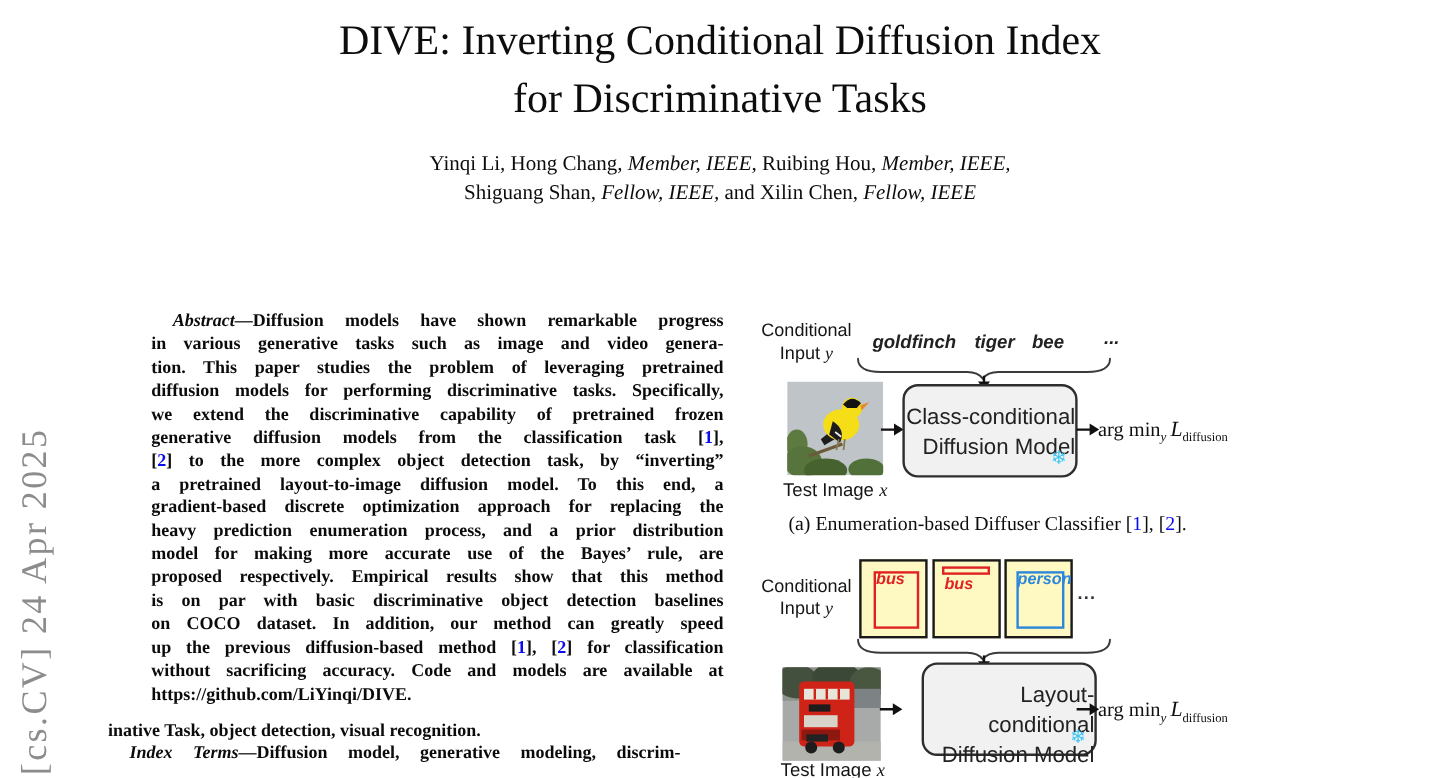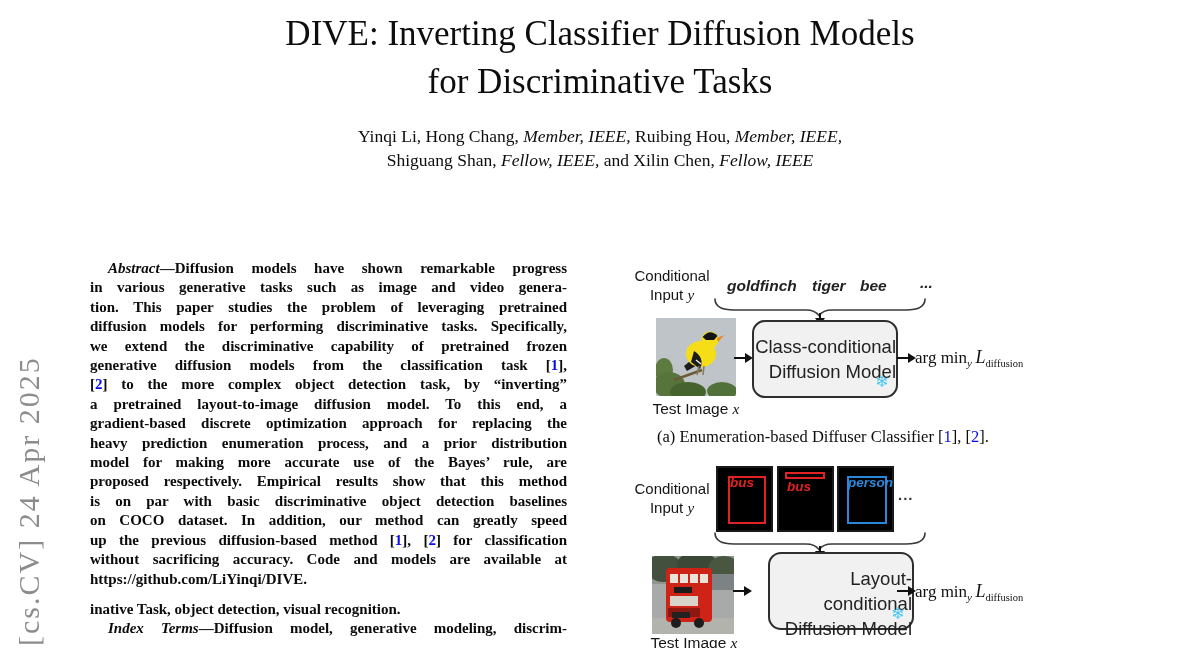--- a/index.html
+++ b/index.html
@@ -15,21 +15,21 @@
   
   .title { position:absolute; top:10px; left:0; width:1200px; text-align:center;
            font-size:35px; line-height:48px; color:#0d0d0d; }
   .authors { position:absolute; top:124px; left:0; width:1200px; text-align:center;
              font-size:17.5px; line-height:24px; color:#0d0d0d; }
   .i { font-style:italic; }
 
   
   .abstract, .index-terms { position:absolute; left:90px; width:477px;
         font-weight:bold; font-size:15px; line-height:19.4px; color:#0b0b0b; }
-  .abstract { top:259px; }
+  .abstract { top:259px;margin-left:36px; }
   .index-terms { top:600px; }
   .al { text-align:justify; text-align-last:justify; white-space:nowrap; }
   .al.first { text-indent:18px; }
   .al.left { text-align-last:left; }
   .lead { font-style:italic; }
   .cite { color:#0b0bf0; }
   .condlab { position:absolute; width:88px; text-align:center;
              font-family:"Liberation Sans", sans-serif; font-size:15px;
              line-height:19px; color:#151515; }
   .math { font-family:"Liberation Serif", serif; font-style:italic; }
@@ -46,40 +46,40 @@
   .snow { position:absolute; right:7px; bottom:2px; font-size:16px; color:#41c6f3;
           font-family:"DejaVu Sans", sans-serif; }
   .formula { position:absolute; font-size:17px; color:#111; white-space:nowrap; }
   .formula sub { font-size:11px; }
   .formula .lsym { font-style:italic; font-size:18px; }
   .formula .lsub { font-size:10.5px; font-style:normal; }
   .caption { position:absolute; left:618px; top:427px; width:410px; text-align:center;
              font-size:16.5px; color:#0d0d0d; }
 
   
-  .laybox { position:absolute; top:466px; width:57px; height:66px; background:#000000;
+  .laybox { position:absolute; top:466px; width:57px; height:66px; background:#fef9c3;
             border:2px solid #1a1a1a; }
   .bb { position:absolute; border-style:solid; }
   .bblabel { position:absolute; font-family:"Liberation Sans", sans-serif;
              font-style:italic; font-weight:bold; font-size:13.5px; line-height:14px;
              white-space:nowrap; }
   .red  { border-color:#e02222; color:#e02222; }
   .blue { border-color:#2e86d9; color:#2e86d9; }
   .dots { position:absolute; font-family:"Liberation Sans", sans-serif;
           font-weight:bold; font-size:15px; color:#333; letter-spacing:1px; }
 </style>
 </head>
 <body>
 
 <div class="page">
 
   <div class="stamp">[cs.CV] 24 Apr 2025</div>
 
   <div class="title">
-    <div>DIVE: Inverting Classifier Diffusion Models</div>
+    <div>DIVE: Inverting Conditional Diffusion Index</div>
     <div>for Discriminative Tasks</div>
   </div>
 
   <div class="authors">
     <div><span>Yinqi Li, Hong Chang, </span><span class="i">Member, IEEE,</span><span> Ruibing Hou, </span><span class="i">Member, IEEE,</span></div>
     <div><span>Shiguang Shan, </span><span class="i">Fellow, IEEE,</span><span> and Xilin Chen, </span><span class="i">Fellow, IEEE</span></div>
   </div>
 
   <section class="abstract">
     <div class="al first"><span class="lead">Abstract</span><span>—Diffusion models have shown remarkable progress</span></div>

